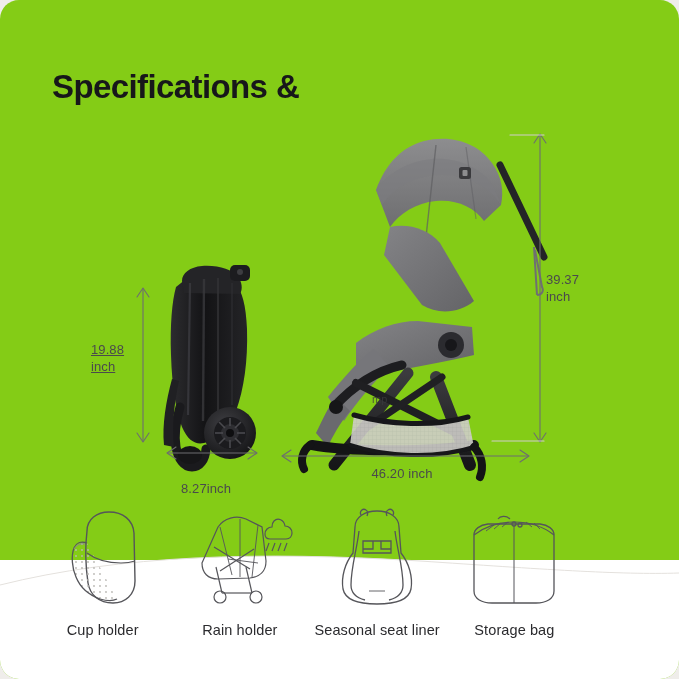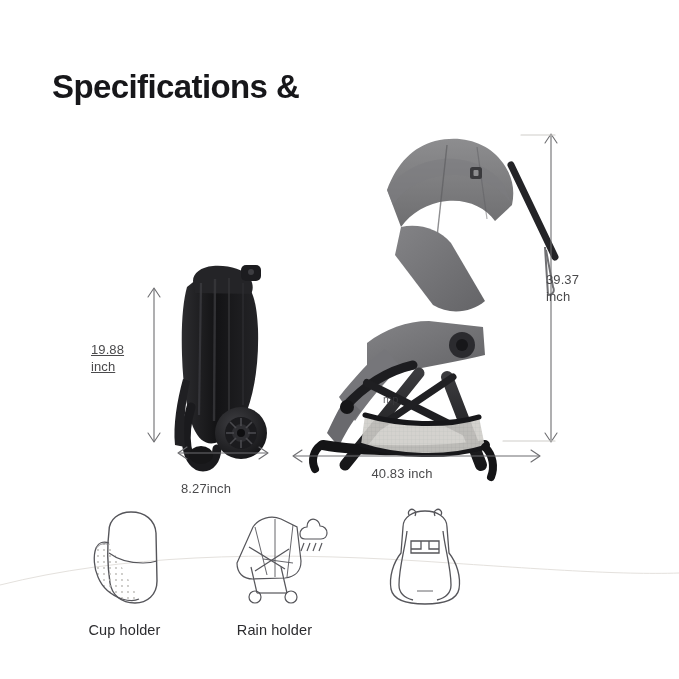--- a/index.html
+++ b/index.html
@@ -7,59 +7,60 @@
   body{
     width:679px;height:679px;
     background:#efedea;
     font-family:"Liberation Sans", sans-serif;
     overflow:hidden;
     position:relative;
   }
   #page{
     position:absolute;inset:0;
     width:679px;height:679px;
-    background:#ffffff;
+    background:#84cc16;
     overflow:hidden;
+    border-radius:19px;
   }
   
   .lower-band{
     position:absolute;left:0;top:560px;width:679px;height:119px;
     background:#ffffff;
   }
   .band-curve{
     position:absolute;left:0;top:545px;width:679px;height:45px;
     overflow:hidden;pointer-events:none;
   }
   
   .heading{
     position:absolute;left:52px;top:44px;width:460px;
     font-size:33px;line-height:1.27;
     font-weight:700;letter-spacing:-0.6px;
     color:#17171a;
   }
   .heading .l2{display:block;}
   
-  .stage{position:absolute;left:15px;top:115px;width:596px;height:380px;}
+  .stage{position:absolute;left:4px;top:115px;width:596px;height:380px;}
   
   .dim{
     position:absolute;
     font-size:13px;line-height:1.28;
     color:#4a4a4c;
     letter-spacing:.1px;
     white-space:pre-line;
   }
   .dim-h{transform:translateX(-50%);text-align:center;}
   #dim-height-label{left:546px;top:272px;}
   #dim-fold-height-label{left:91px;top:342px;text-decoration:underline;}
   #dim-fold-width-label{left:206px;top:461px;margin-top:20px;}
   #dim-length-label{left:402px;top:466px;}
   
   .accessories{
     position:absolute;left:0;top:505px;width:549px;height:150px;
-    display:flex;align-items:flex-start;justify-content:center;
+    display:flex;align-items:flex-start;justify-content:space-between;padding-left:34px;
   }
   .acc{
     width:150px;display:flex;flex-direction:column;align-items:center;
   }
   .acc-art{width:120px;height:105px;display:block;}
   .acc-label{
     margin-top:12px;font-size:14.5px;color:#2b2b2e;
     text-align:center;letter-spacing:.1px;white-space:nowrap;
   }
 </style>
@@ -267,21 +268,21 @@
         </g>
       </g>
     </svg>
   </div>
 
   <div class="dim" id="dim-height-label">39.37
 inch</div>
   <div class="dim" id="dim-fold-height-label">19.88
 inch</div>
   <div class="dim dim-h" id="dim-fold-width-label">8.27inch</div>
-  <div class="dim dim-h" id="dim-length-label">40.83 inch</div>
+  <div class="dim dim-h" id="dim-length-label">46.20 inch</div>
 
   <div class="accessories">
 
     <div class="acc">
       <svg class="acc-art" viewBox="0 0 120 105">
         <defs>
           <pattern id="dots" width="6" height="6" patternUnits="userSpaceOnUse">
             <circle cx="3" cy="3" r="0.9" fill="#b9b7b3"></circle>
           </pattern>
         </defs>
@@ -344,18 +345,42 @@
           <path d="M46,36 L74,36 L74,48 L46,48 Z"></path>
           <path d="M56,36 L56,44 L46,44"></path>
           <path d="M64,36 L64,44 L74,44"></path>
 
           <path d="M44,10 C42,6 46,3 49,5 C51,6 51,9 50,11"></path>
           <path d="M76,10 C78,6 74,3 71,5 C69,6 69,9 70,11"></path>
 
           <path d="M52,86 L68,86" stroke-width="0.9"></path>
         </g>
       </svg>
+      <div class="acc-label">Seasonal seat liner</div>
     </div>
 
+    <div class="acc">
+      <svg class="acc-art" viewBox="0 0 120 105">
+        <g fill="none" stroke="#55555a" stroke-width="1.3">
+
+          <path d="M20,30 C20,24 26,20 34,19 L86,19 C94,20 100,24 100,30
+                   L100,86 C100,94 92,98 82,98 L38,98 C28,98 20,94 20,86 Z"></path>
+
+          <path d="M20,30 C30,22 44,17 60,17 C76,17 90,22 100,30" stroke-width="1.1"></path>
+          <path d="M32,26 L40,20" stroke-width="0.9"></path>
+          <path d="M40,24 L47,18" stroke-width="0.9"></path>
+          <path d="M48,22 L54,17" stroke-width="0.9"></path>
+          <path d="M72,17 L78,22" stroke-width="0.9"></path>
+          <path d="M80,18 L86,24" stroke-width="0.9"></path>
+
+          <path d="M56,14 C52,10 46,11 44,14" stroke-width="1.1"></path>
+          <circle cx="60" cy="19" r="2"></circle>
+          <circle cx="66" cy="20" r="2"></circle>
+
+          <path d="M60,21 L60,98" stroke-width="1"></path>
+        </g>
+      </svg>
+      <div class="acc-label">Storage bag</div>
+    </div>
 
   </div>
 
 </div>
 
 </body></html>

